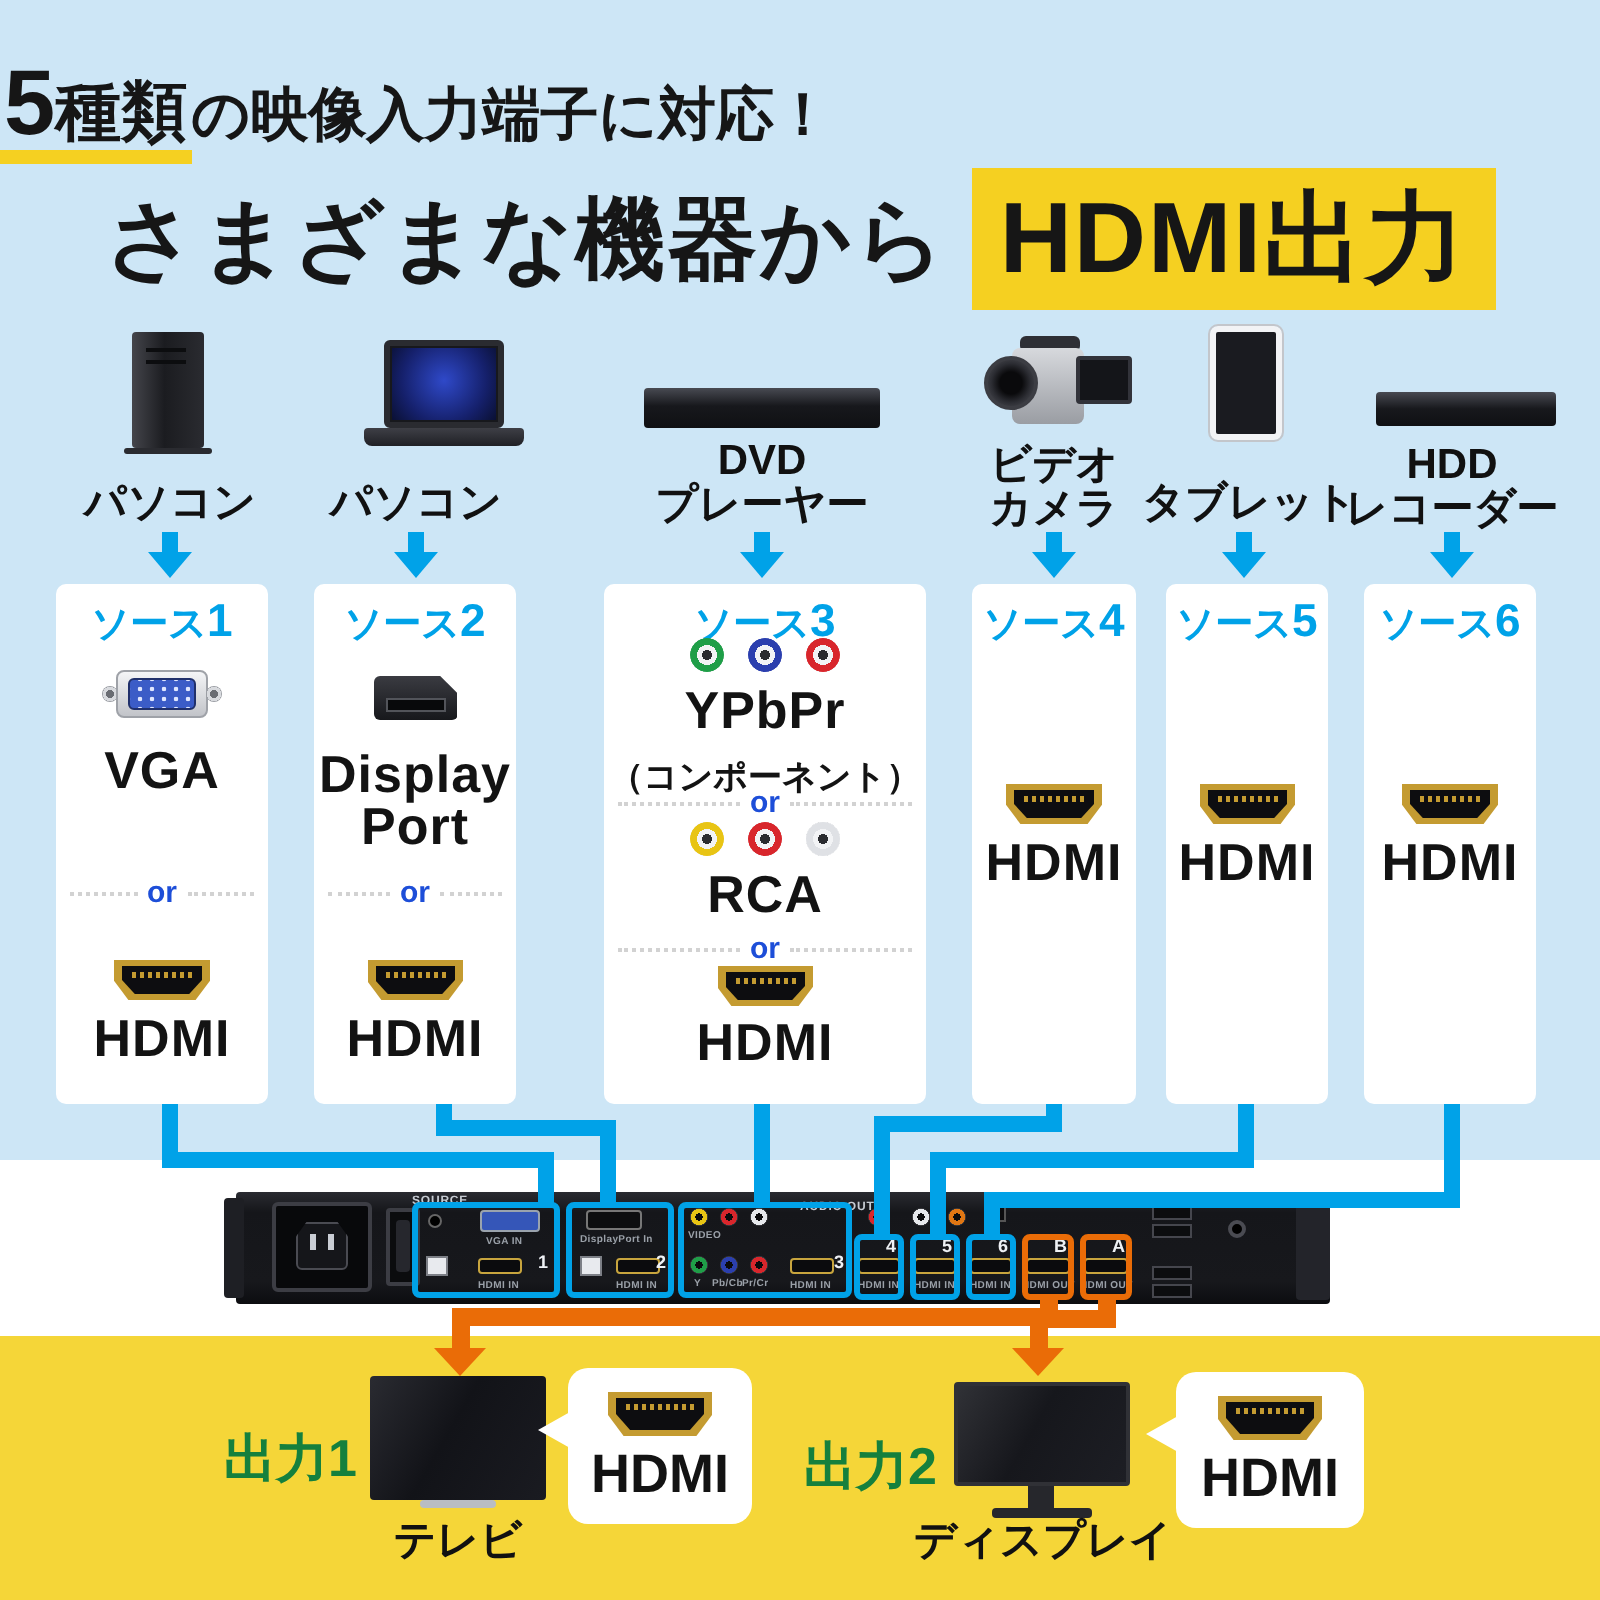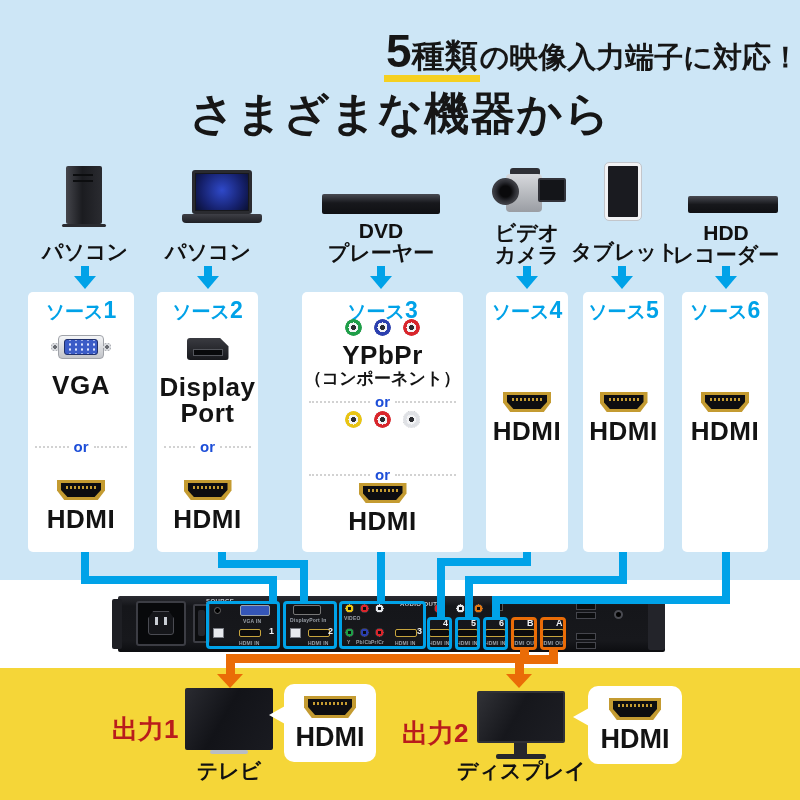--- a/index.html
+++ b/index.html
@@ -1,21 +1,21 @@
 <!DOCTYPE html>
 <html><head>
 <meta charset="utf-8">
 <style>
   html,body{margin:0;padding:0}
   *{box-sizing:border-box}
   .stage{position:relative;width:800px;height:800px;overflow:hidden;
          font-family:"Liberation Sans","DejaVu Sans",sans-serif;background:#cde6f6}
   .abs{position:absolute}
   
-  .t1{position:absolute;left:0;right:0;top:28px;text-align:right;font-weight:900;color:#161616;line-height:1}
+  .t1{position:absolute;left:0;right:0;top:28px;text-align:left;font-weight:900;color:#161616;line-height:1}
   .t1-hl{display:inline-block;border-bottom:7px solid #f5d021;padding:0 2px 1px 2px}
   .t1-num{font-size:46px}
   .t1-unit{font-size:33px}
   .t1-rest{font-size:29px}
   .t2{position:absolute;left:0;right:0;top:84px;display:flex;justify-content:center;align-items:center;gap:12px;font-weight:900}
   .t2-text{font-size:45px;color:#161616;letter-spacing:1px}
   .t2-badge{background:#f5d021;color:#161616;font-size:50px;padding:8px 14px;line-height:1.1;letter-spacing:1px}
   
   .dev-label{position:absolute;font-size:21px;font-weight:800;color:#111;text-align:center;line-height:22px;white-space:nowrap}
   
@@ -64,39 +64,40 @@
   .prt-hdmi{position:absolute;height:8px;background:#0b0b0d;border:1px solid #c8a53e;border-radius:2px}
   .prt-usb{position:absolute;width:11px;height:10px;background:#e8eaee;border:1px solid #7c7f86}
   .prt-rca{position:absolute;width:9px;height:9px;border-radius:50%}
   .pr-y{background:radial-gradient(circle,#0b0b0d 0 1.8px,#e8c414 1.8px 4px,#3c3c40 4px)}
   .pr-r{background:radial-gradient(circle,#0b0b0d 0 1.8px,#d8262c 1.8px 4px,#3c3c40 4px)}
   .pr-w{background:radial-gradient(circle,#0b0b0d 0 1.8px,#e6e8ec 1.8px 4px,#3c3c40 4px)}
   .pr-g{background:radial-gradient(circle,#0b0b0d 0 1.8px,#1f9e48 1.8px 4px,#3c3c40 4px)}
   .pr-b{background:radial-gradient(circle,#0b0b0d 0 1.8px,#2b3fae 1.8px 4px,#3c3c40 4px)}
   .pr-o{background:radial-gradient(circle,#0b0b0d 0 1.8px,#e07613 1.8px 4px,#3c3c40 4px)}
   
-  .outlab{position:absolute;color:#b91c1c;font-weight:900;font-size:26px;white-space:nowrap}
+  .outlab{position:absolute;color:#15803d;font-weight:900;font-size:26px;white-space:nowrap}
   .bub{position:absolute;background:#fff;border-radius:10px}
   .bub .tail{position:absolute;left:-15px;top:22px;width:0;height:0;border:9px solid transparent;border-right:16px solid #fff;border-left:0}
   .bub .hlabel{position:absolute;top:38px;left:0;right:0;text-align:center;font-weight:800;font-size:27px;color:#131313}
 </style>
 </head>
 <body>
 
 <div class="stage">
 
   <div class="abs" style="left:0;top:0;width:800px;height:580px;background:#cde6f6"></div>
   <div class="abs" style="left:0;top:580px;width:800px;height:88px;background:#ffffff"></div>
   <div class="abs" style="left:0;top:668px;width:800px;height:132px;background:#f5d638"></div>
 
   <div class="t1">
     <span class="t1-hl"><span class="t1-num">5</span><span class="t1-unit">種類</span></span><span class="t1-rest">の映像入力端子に対応！</span>
   </div>
   <div class="t2">
     <span class="t2-text">さまざまな機器から</span>
+    <span class="t2-badge">HDMI出力</span>
   </div>
 
   <div class="abs" style="left:66px;top:166px;width:36px;height:58px;background:linear-gradient(90deg,#44454b,#1b1c20 45%,#2a2b30);border-radius:2px">
     <div class="abs" style="left:7px;top:8px;width:20px;height:2px;background:#0c0d0f"></div>
     <div class="abs" style="left:7px;top:14px;width:20px;height:2px;background:#0c0d0f"></div>
     <div class="abs" style="left:-4px;bottom:-3px;width:44px;height:3px;background:#2a2b30;border-radius:2px"></div>
   </div>
   <div class="abs" style="left:182px;top:170px;width:80px;height:54px">
     <div class="abs" style="left:10px;top:0;width:60px;height:44px;background:#17181c;border:3px solid #2a2b30;border-radius:3px">
       <div class="abs" style="inset:1px;background:radial-gradient(circle at 50% 45%,#2f49c9,#15206b 65%,#0a1033)"></div>
@@ -189,33 +190,34 @@
   <div class="card" style="left:302px;width:161px">
     <div class="src-h"><span>ソース</span><b>3</b></div>
     <div class="cardi" style="top:27px">
         <div class="jrow">
           <span class="jack j-green"></span>
           <span class="jack j-blue"></span>
           <span class="jack j-red"></span>
         </div>
       </div>
     <div class="clabel" style="top:50px">YPbPr</div>
-    <div class="clabel sm" style="top:74px">（コンポーネント）</div>
+    <div class="clabel sm" style="top:84px">（コンポーネント）</div>
     <div class="or-row" style="top:101px">
         <i class="or-l"></i>
         <span class="or-t">or</span>
         <i class="or-l"></i>
       </div>
     <div class="cardi" style="top:119px">
         <div class="jrow">
           <span class="jack j-yellow"></span>
           <span class="jack j-red"></span>
           <span class="jack j-white"></span>
         </div>
       </div>
+    <div class="clabel" style="top:142px">RCA</div>
     <div class="or-row" style="top:174px">
         <i class="or-l"></i>
         <span class="or-t">or</span>
         <i class="or-l"></i>
       </div>
     <div class="cardi" style="top:191px">
         <div class="hdmi">
           <div class="o"></div>
           <div class="i"></div>
           <div class="p"></div>

